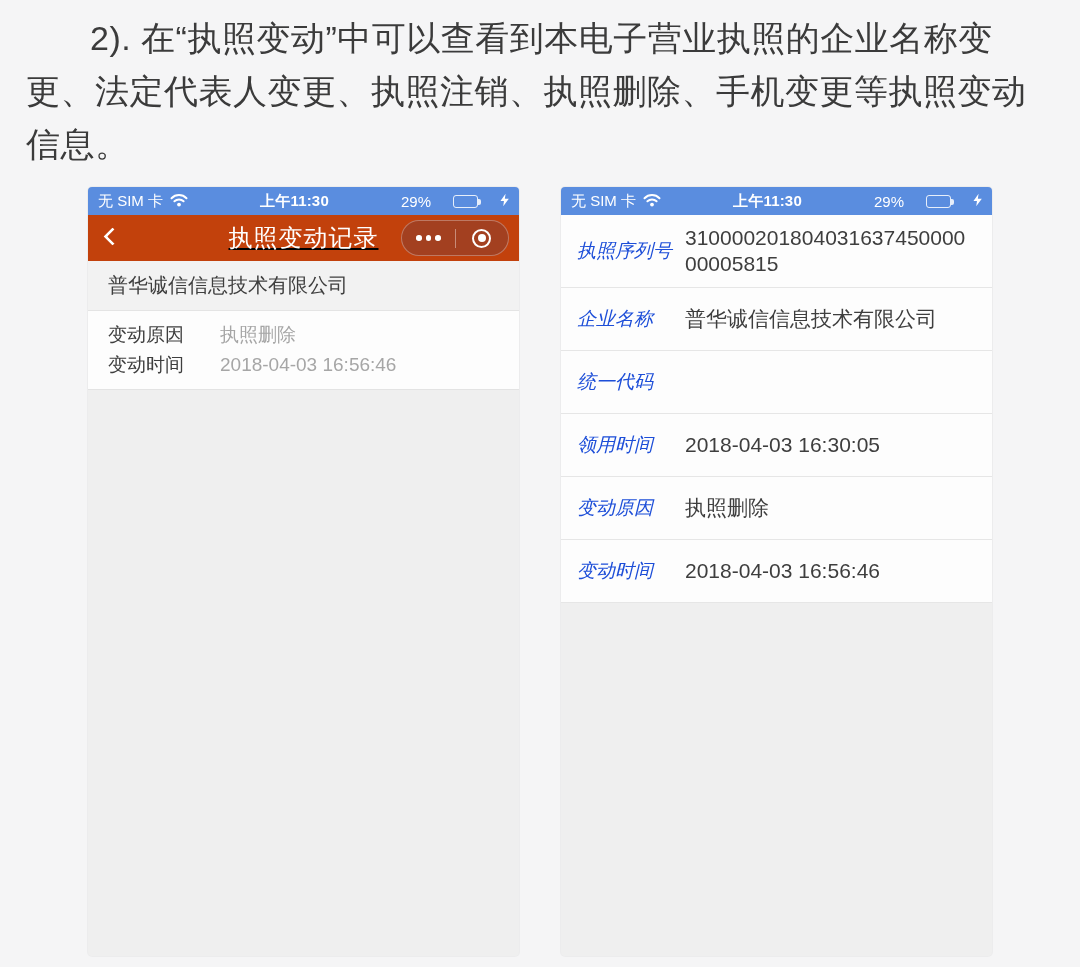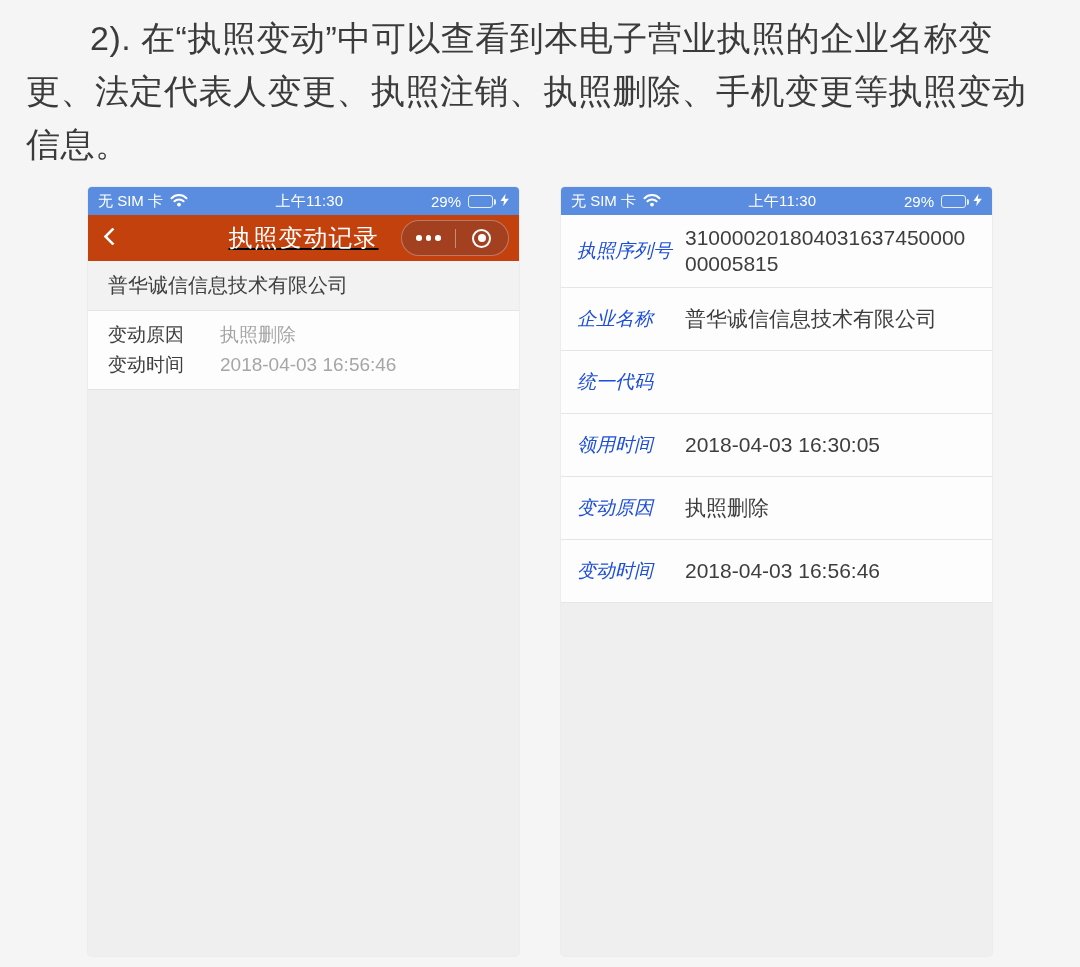--- a/index.html
+++ b/index.html
@@ -29,22 +29,22 @@
   
   .statusbar {
     height:28px; flex:none;
     background:#5A8DDF;
     color:#fff;
     display:flex; align-items:center; justify-content:space-between;
     padding:0 10px;
     font-size:15px;
   }
   .sb-left { display:flex; align-items:center; gap:7px; }
-  .sb-time { font-weight:400; letter-spacing:0.2px; }
-  .sb-right { display:flex; align-items:center; gap:7px; }
+  .sb-time { font-weight:700; letter-spacing:0.2px; }
+  .sb-right { display:flex; align-items:center; gap:22px; }
   .battery { position:relative; width:25px; height:13px;
     border:1px solid rgba(255,255,255,0.85); border-radius:3px; padding:1.5px; }
   .battery-fill { width:30%; height:100%; background:#45D75F; border-radius:1px; }
   .battery-nub { position:absolute; right:-4px; top:3px; width:2.5px; height:6px;
     background:rgba(255,255,255,0.85); border-radius:0 2px 2px 0; }
   
   .navbar {
     height:46px; flex:none;
     background:#c2410c;
     display:flex; align-items:center;

